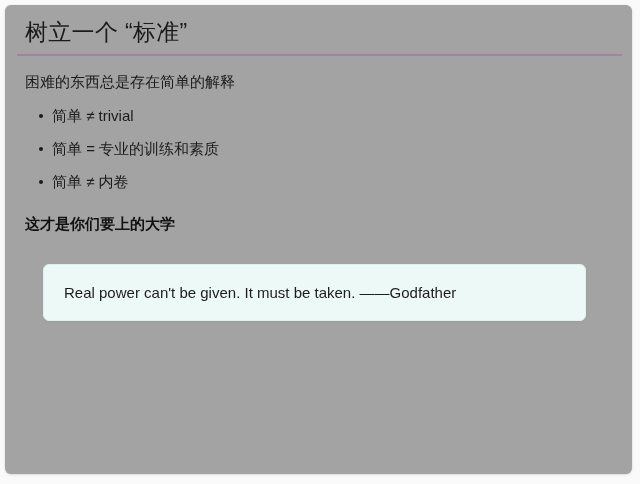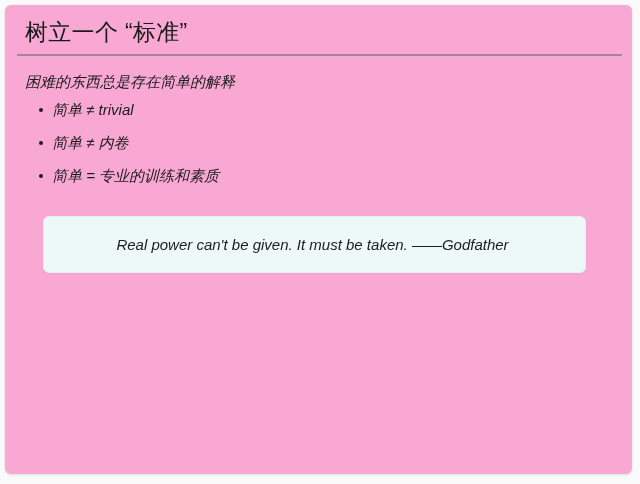--- a/index.html
+++ b/index.html
@@ -12,21 +12,21 @@
     background: #fafafa;
     font-family: "Liberation Sans", "DejaVu Sans", sans-serif;
     overflow: hidden;
   }
   .card {
     position: absolute;
     left: 5px;
     top: 5px;
     width: 627px;
     height: 469px;
-    background: #f9a8d4;
+    background: #a3a3a3;
     border-radius: 6px;
     box-shadow: 0 1px 3px rgba(0,0,0,0.10), 0 0 0 0.5px rgba(0,0,0,0.04);
     box-sizing: border-box;
     overflow: hidden;
   }
   .title-wrap {
     padding: 14px 0 9px 14px;
     margin: 0 10px 0 12px;
     border-bottom: 2px solid #a3839f;
   }
@@ -34,31 +34,30 @@
     font-size: 23px;
     line-height: 1.15;
     color: #1b1b1b;
     font-weight: 400;
     letter-spacing: 0.3px;
     margin-left: -14px;
     padding-left: 8px;
   }
   .body-area {
     padding: 0 18px 0 20px;
-    font-style: italic;
   }
   .lead {
     font-size: 15px;
     color: #1b1b1b;
     margin: 15px 0 0 0;
     line-height: 1.5;
   }
   ul.bullets {
     list-style: none;
-    margin: 6px 0 0 0;
+    margin: 12px 0 0 0;
     padding: 0;
   }
   ul.bullets li {
     position: relative;
     font-size: 15px;
     color: #1b1b1b;
     padding-left: 27px;
     margin-bottom: 13px;
     line-height: 1.35;
   }
@@ -80,21 +79,20 @@
     line-height: 1.5;
   }
   .quote-box {
     margin: 29px 28px 0 18px;
     background: #edf9f7;
     border: 1px solid #e2f0ee;
     border-radius: 6px;
     padding: 17px 24px 17px 20px;
     box-shadow: 0 1px 2px rgba(0,0,0,0.04);
     box-sizing: border-box;
-    text-align: center;
   }
   .quote-text {
     font-size: 15px;
     color: #1d1d1d;
     line-height: 1.4;
   }
 </style>
 </head>
 <body>
 
@@ -106,26 +104,27 @@
 
   <div class="body-area">
 
     <p class="lead">困难的东西总是存在简单的解释</p>
 
     <ul class="bullets">
       <li>
         <span>简单 ≠ trivial</span>
       </li>
       <li>
-        <span>简单 ≠ 内卷</span>
+        <span>简单 = 专业的训练和素质</span>
       </li>
       <li>
-        <span>简单 = 专业的训练和素质</span>
+        <span>简单 ≠ 内卷</span>
       </li>
     </ul>
 
+    <p class="emphasis">这才是你们要上的大学</p>
 
     <div class="quote-box">
       <span class="quote-text">Real power can't be given. It must be taken. ——Godfather</span>
     </div>
 
   </div>
 </div>
 
 </body></html>

